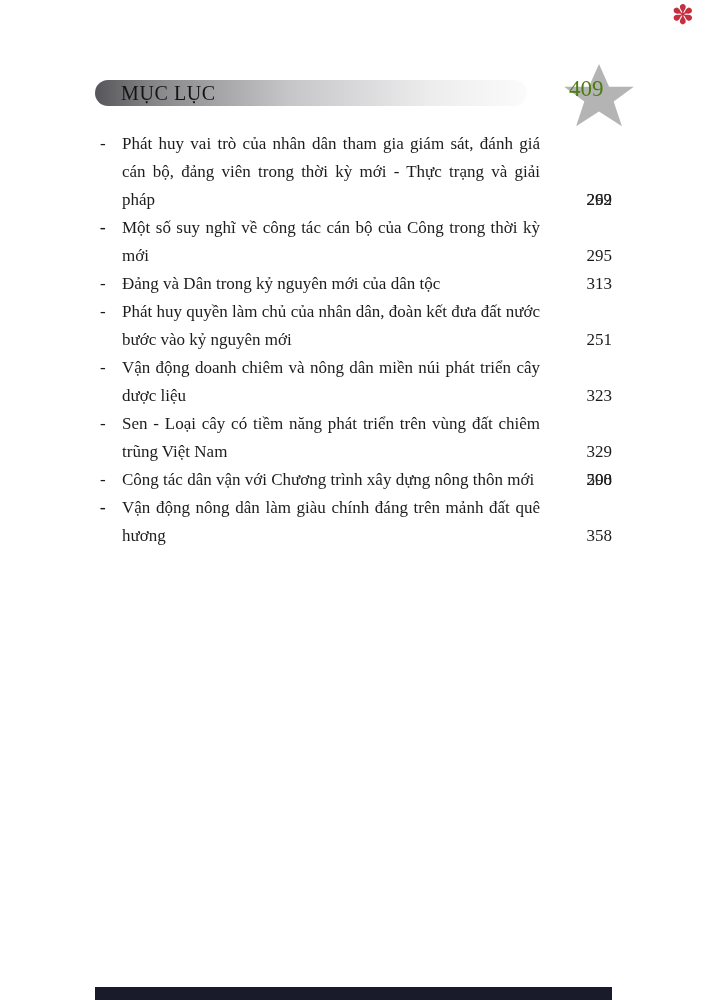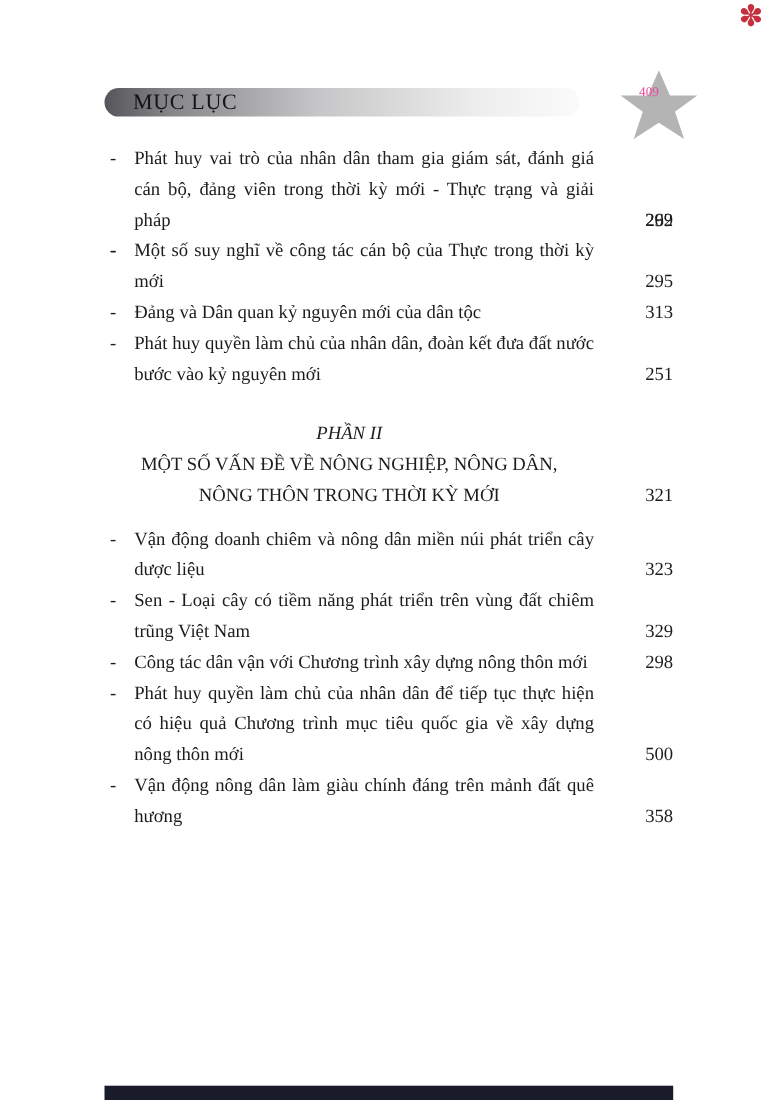--- a/index.html
+++ b/index.html
@@ -25,22 +25,22 @@
     background:linear-gradient(to right,#56565a 0%,#87878a 14%,#c6c6c8 45%,#ededee 78%,#fbfbfb 100%);
     display:flex;align-items:center;
   }
   .header-title{
     font-size:20px;letter-spacing:0.6px;
     color:#141414;padding-left:26px;font-weight:normal;
   }
   .page-star{position:absolute;left:458px;top:-17px;width:92px;height:66px;}
   .page-star svg{position:absolute;left:0;top:0;}
   .page-star .num{
-    position:absolute;left:28px;top:13px;
-    font-size:12px;color:#ec4899;
+    position:absolute;left:16px;top:13px;
+    font-size:23px;color:#4d7c0f;
   }
   
   .toc{
     position:absolute;top:130px;left:95px;width:517px;
     font-size:17px;line-height:28px;
   }
   .entry{position:relative;padding-left:27px;}
   .entry .dash{position:absolute;left:5px;top:0;}
   .entry .txt{
     width:418px;
@@ -86,43 +86,37 @@
           <span class="pg">299</span>
         </div>
 
         <div class="entry">
           <span class="dash">-</span>
           <span class="pg">262</span>
         </div>
 
         <div class="entry">
           <span class="dash">-</span>
-          <div class="txt">Một số suy nghĩ về công tác cán bộ của Thực trong thời kỳ mới</div>
+          <div class="txt">Một số suy nghĩ về công tác cán bộ của Công trong thời kỳ mới</div>
           <span class="pg">295</span>
         </div>
 
         <div class="entry">
           <span class="dash">-</span>
-          <div class="txt">Đảng và Dân quan kỷ nguyên mới của dân tộc</div>
+          <div class="txt">Đảng và Dân trong kỷ nguyên mới của dân tộc</div>
           <span class="pg">313</span>
         </div>
 
         <div class="entry">
           <span class="dash">-</span>
           <div class="txt">Phát huy quyền làm chủ của nhân dân, đoàn kết đưa đất nước bước vào kỷ nguyên mới</div>
           <span class="pg">251</span>
         </div>
       </div>
 
-    <div class="section">
-      <div class="c label">PHẦN II</div>
-      <div class="c">MỘT SỐ VẤN ĐỀ VỀ NÔNG NGHIỆP, NÔNG DÂN,</div>
-      <div class="c">NÔNG THÔN TRONG THỜI KỲ MỚI</div>
-      <span class="pg">321</span>
-    </div>
 
     <div>
 
         <div class="entry">
           <span class="dash">-</span>
           <div class="txt">Vận động doanh chiêm và nông dân miền núi phát triển cây dược liệu</div>
           <span class="pg">323</span>
         </div>
 
         <div class="entry">
@@ -132,21 +126,20 @@
         </div>
 
         <div class="entry">
           <span class="dash">-</span>
           <div class="txt">Công tác dân vận với Chương trình xây dựng nông thôn mới</div>
           <span class="pg">298</span>
         </div>
 
         <div class="entry">
           <span class="dash">-</span>
-          <div class="txt">Phát huy quyền làm chủ của nhân dân để tiếp tục thực hiện có hiệu quả Chương trình mục tiêu quốc gia về xây dựng nông thôn mới</div>
           <span class="pg">500</span>
         </div>
 
         <div class="entry">
           <span class="dash">-</span>
           <div class="txt">Vận động nông dân làm giàu chính đáng trên mảnh đất quê hương</div>
           <span class="pg">358</span>
         </div>
       </div>
 

